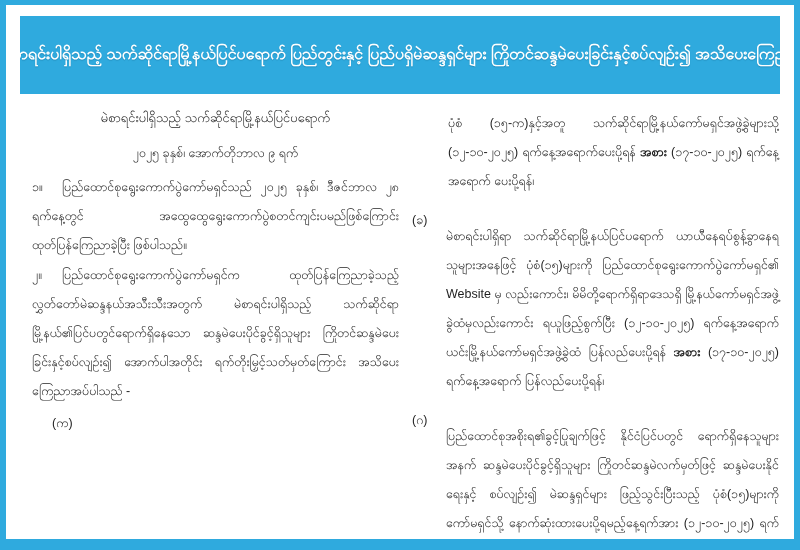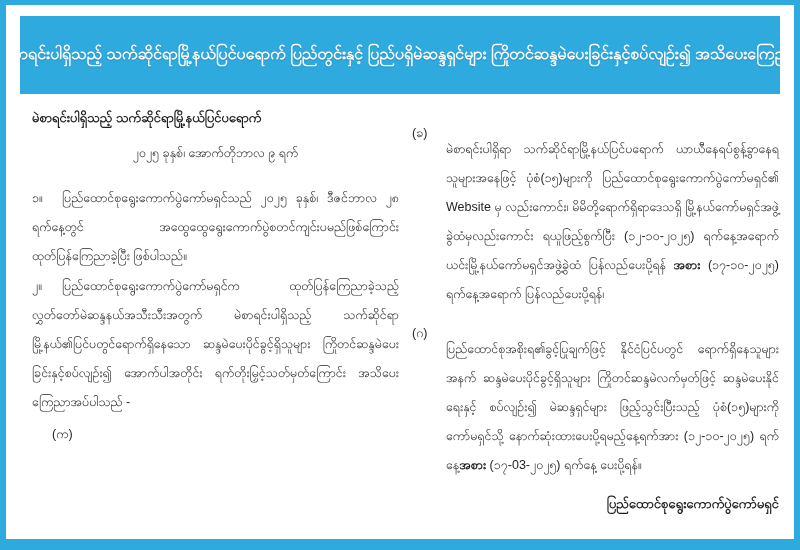--- a/index.html
+++ b/index.html
@@ -42,29 +42,29 @@
     position:absolute;
     top:100px;
     width:367px;
     font-size:12.5px;
     line-height:29px;
     text-align:justify;
   }
   .col-left{left:26px;}
   .col-right{left:406px;top:104px;}
   .doc-heading{
-    text-align:left;
-    font-weight:bold;
+    text-align:center;
+    font-weight:normal;
     font-size:13px;
     line-height:26px;
   }
   .doc-date{
     text-align:center;
     margin-top:9px;
-    margin-bottom:18px;
+    margin-bottom:7px;
     line-height:26px;
   }
   .para{margin-bottom:1px;}
   .para-num{
     display:inline-block;
     min-width:30px;
     font-weight:normal;
   }
   .item{
     display:flex;
@@ -111,20 +111,21 @@
     <p class="para"><span class="para-num">၂။</span><span>ပြည်ထောင်စုရွေးကောက်ပွဲကော်မရှင်က ထုတ်ပြန်ကြေညာခဲ့သည့် လွှတ်တော်မဲဆန္ဒနယ်အသီးသီးအတွက် မဲစာရင်းပါရှိသည့် သက်ဆိုင်ရာမြို့နယ်၏ပြင်ပတွင်ရောက်ရှိနေသော ဆန္ဒမဲပေးပိုင်ခွင့်ရှိသူများ ကြိုတင်ဆန္ဒမဲပေးခြင်းနှင့်စပ်လျဉ်း၍ အောက်ပါအတိုင်း ရက်တိုးမြှင့်သတ်မှတ်ကြောင်း အသိပေးကြေညာအပ်ပါသည် -</span></p>
 
     <div class="item item-left-indent">
       <div class="item-label">(က)</div>
     </div>
 
   </div>
 
   <div class="col col-right">
 
+    <div class="cont-para"><span>ပုံစံ (၁၅-က)နှင့်အတူ သက်ဆိုင်ရာမြို့နယ်ကော်မရှင်အဖွဲ့ခွဲများသို့ (၁၂-၁၀-၂၀၂၅) ရက်နေ့အရောက်ပေးပို့ရန် </span><span class="b">အစား</span><span> (၁၇-၁၀-၂၀၂၅) ရက်နေ့အရောက် ပေးပို့ရန်၊</span></div>
 
     <div class="item item-gap">
       <div class="item-label">(ခ)</div>
       <div class="item-body"><span>မဲစာရင်းပါရှိရာ သက်ဆိုင်ရာမြို့နယ်ပြင်ပရောက် ယာယီနေရပ်စွန့်ခွာနေရသူများအနေဖြင့် ပုံစံ(၁၅)များကို ပြည်ထောင်စုရွေးကောက်ပွဲကော်မရှင်၏ Website မှ လည်းကောင်း၊ မိမိတို့ရောက်ရှိရာဒေသရှိ မြို့နယ်ကော်မရှင်အဖွဲ့ခွဲထံမှလည်းကောင်း ရယူဖြည့်စွက်ပြီး (၁၂-၁၀-၂၀၂၅) ရက်နေ့အရောက် ယင်းမြို့နယ်ကော်မရှင်အဖွဲ့ခွဲထံ ပြန်လည်ပေးပို့ရန် </span><span class="b">အစား</span><span> (၁၇-၁၀-၂၀၂၅) ရက်နေ့အရောက် ပြန်လည်ပေးပို့ရန်၊</span></div>
     </div>
 
     <div class="item item-gap">
       <div class="item-label">(ဂ)</div>
       <div class="item-body"><span>ပြည်ထောင်စုအစိုးရ၏ခွင့်ပြုချက်ဖြင့် နိုင်ငံပြင်ပတွင် ရောက်ရှိနေသူများအနက် ဆန္ဒမဲပေးပိုင်ခွင့်ရှိသူများ ကြိုတင်ဆန္ဒမဲလက်မှတ်ဖြင့် ဆန္ဒမဲပေးနိုင်ရေးနှင့် စပ်လျဉ်း၍ မဲဆန္ဒရှင်များ ဖြည့်သွင်းပြီးသည့် ပုံစံ(၁၅)များကို ကော်မရှင်သို့ နောက်ဆုံးထားပေးပို့ရမည့်နေ့ရက်အား (၁၂-၁၀-၂၀၂၅) ရက်နေ့</span><span class="b">အစား</span><span> (၁၇-03-၂၀၂၅) ရက်နေ့ ပေးပို့ရန်။</span></div>
     </div>

